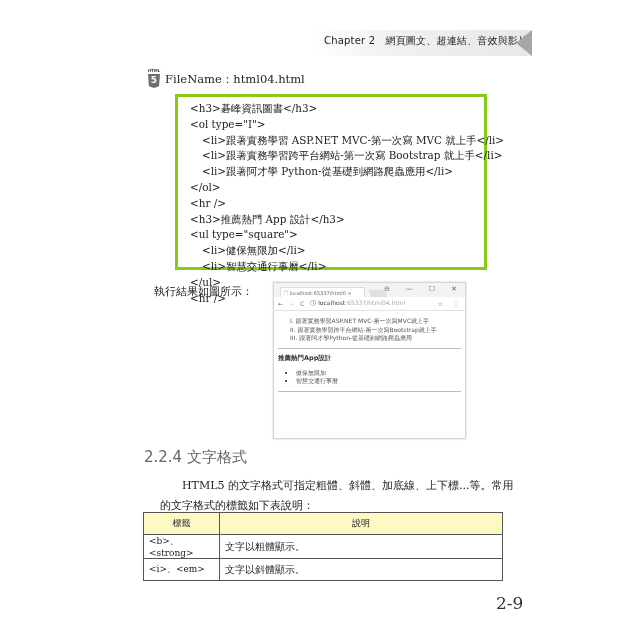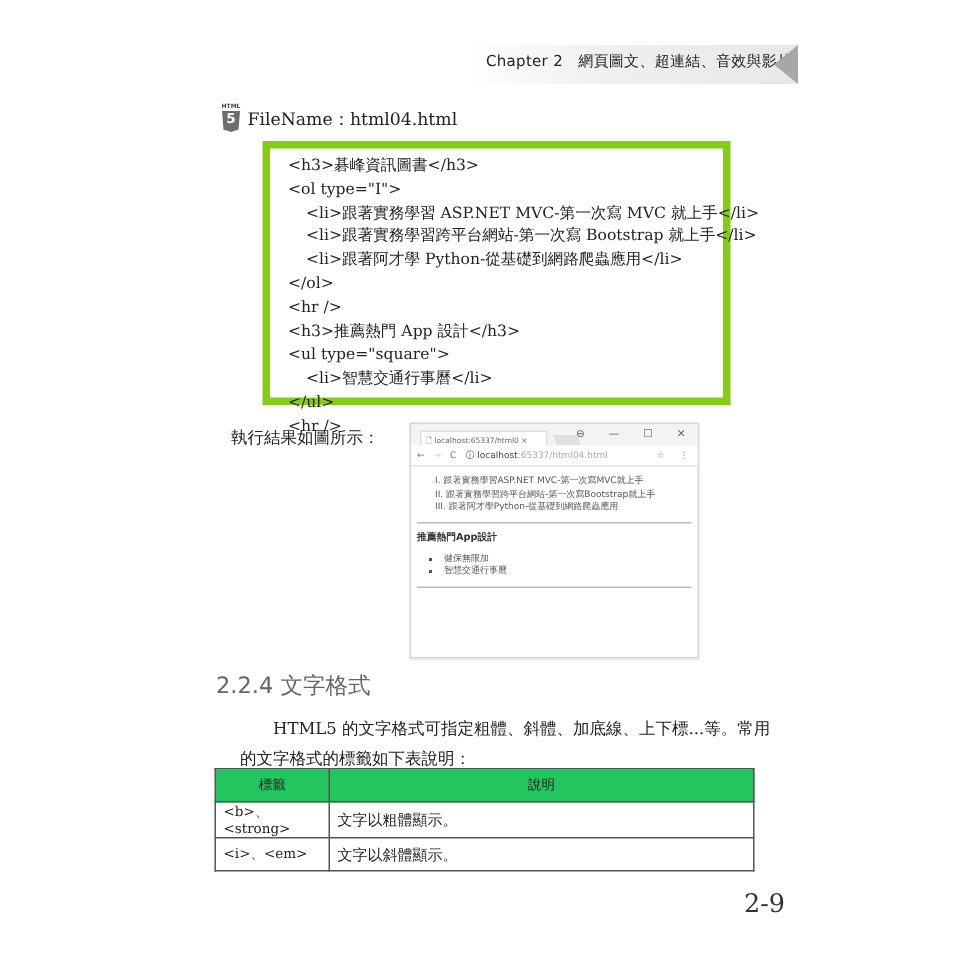--- a/index.html
+++ b/index.html
@@ -4,21 +4,21 @@
 <style>
   * { margin:0; padding:0; box-sizing:border-box; }
   body { width:640px; height:640px; background:#ffffff; font-family:"DejaVu Serif", serif; color:#222; position:relative; overflow:hidden; }
   .header { position:absolute; left:310px; top:30px; width:222px; height:26px; background:linear-gradient(to right,#ffffff 0%,#f0f0f0 40%,#e8e8e8 100%); }
   .header-text { position:absolute; left:14px; top:4px; font-family:"DejaVu Sans", sans-serif; font-size:10px; color:#222; white-space:nowrap; letter-spacing:0.2px; }
   .header-tri { position:absolute; right:0; top:0; width:0; height:0; border-top:13px solid transparent; border-bottom:13px solid transparent; border-right:16px solid #a7a7a7; }
   .filename { position:absolute; left:147px; top:68px; display:flex; align-items:center; gap:4px; font-size:11.5px; }
   .html5-icon { width:14px; height:22px; position:relative; }
   .html5-icon .lbl { position:absolute; top:0; left:0; width:14px; font-size:4px; font-family:"DejaVu Sans",sans-serif; text-align:center; font-weight:bold; color:#444; }
   .html5-icon .shield { position:absolute; top:6px; left:1px; width:12px; height:14px; background:#6e6e6e; clip-path:polygon(0 0,100% 0,92% 88%,50% 100%,8% 88%); color:#fff; font-size:9px; font-family:"DejaVu Sans",sans-serif; font-weight:bold; text-align:center; line-height:13px; }
-  .code-box { position:absolute; left:175px; top:94px; width:312px; height:176px; border:5px solid #84cc16; background:#fff; padding:4px 12px; }
+  .code-box { position:absolute; left:175px; top:94px; width:312px; height:176px; border:3px solid #84cc16; background:#fff; padding:4px 12px; }
   .code-line { font-size:10.4px; line-height:15.8px; white-space:nowrap; color:#222; }
   .indent { padding-left:12px; }
   .result-label { position:absolute; left:154px; top:284px; font-size:11px; }
   .browser { position:absolute; left:273px; top:282px; width:193px; height:157px; background:#fff; border:1px solid #d6d6d6; box-shadow:0 0 2px #ccc; font-family:"DejaVu Sans",sans-serif; }
   .titlebar { height:14px; background:#f3f3f3; position:relative; }
   .tab { position:absolute; left:6px; top:4px; width:85px; height:11px; background:#fff; border:1px solid #ddd; border-bottom:none; font-size:5px; color:#666; padding:2px 3px; white-space:nowrap; overflow:hidden; }
   .tab-new { position:absolute; left:96px; top:7px; width:16px; height:7px; background:#e0e0e0; transform:skewX(20deg); }
   .win-btns { position:absolute; right:8px; top:2px; font-size:7px; color:#666; display:flex; gap:16px; }
   .addrbar { height:14px; background:#fff; border-bottom:1px solid #e2e2e2; display:flex; align-items:center; gap:6px; padding:0 4px; font-size:6px; color:#777; position:relative; }
   .url { color:#444; }
@@ -26,21 +26,21 @@
   .addr-right { position:absolute; right:6px; top:3px; display:flex; gap:10px; font-size:6px; color:#777; }
   .page { padding:6px 4px; font-size:6px; color:#555; }
   .pg-h3 { font-weight:bold; font-size:6.5px; color:#333; margin:4px 0 6px 0; }
   .pg-ol { list-style:none; padding-left:12px; line-height:8.5px; }
   .pg-hr { border:none; border-top:1px solid #bbb; margin:5px 0; }
   .pg-ul { padding-left:18px; list-style:square; line-height:8.5px; }
   .section-title { position:absolute; left:144px; top:448px; font-family:"DejaVu Sans",sans-serif; font-size:15px; color:#666; }
   .para { position:absolute; left:144px; top:476px; width:362px; font-size:11px; line-height:20px; text-indent:22px;margin-left:16px; }
   .tbl { position:absolute; left:143px; top:512px; width:360px; border-collapse:collapse; font-size:10px; }
   .tbl th, .tbl td { border:1px solid #555; height:22px; padding:0 5px; }
-  .tbl th { background:#22c55e; font-weight:normal; font-size:9px; }
+  .tbl th { background:#fef9c3; font-weight:normal; font-size:9px; }
   .tbl td:first-child { width:76px; font-size:9px; }
   .page-num { position:absolute; left:496px; top:593px; font-size:17px; color:#333; }
 </style>
 </head>
 <body>
 
 <div class="header">
   <div class="header-text">
     <span>Chapter 2</span>&nbsp;&nbsp;&nbsp;<span>網頁圖文、超連結、音效與影片</span>
   </div>
@@ -58,20 +58,21 @@
 <div class="code-box">
   <div class="code-line">&lt;h3&gt;碁峰資訊圖書&lt;/h3&gt;</div>
   <div class="code-line">&lt;ol type="I"&gt;</div>
   <div class="code-line indent">&lt;li&gt;跟著實務學習 ASP.NET MVC-第一次寫 MVC 就上手&lt;/li&gt;</div>
   <div class="code-line indent">&lt;li&gt;跟著實務學習跨平台網站-第一次寫 Bootstrap 就上手&lt;/li&gt;</div>
   <div class="code-line indent">&lt;li&gt;跟著阿才學 Python-從基礎到網路爬蟲應用&lt;/li&gt;</div>
   <div class="code-line">&lt;/ol&gt;</div>
   <div class="code-line">&lt;hr /&gt;</div>
   <div class="code-line">&lt;h3&gt;推薦熱門 App 設計&lt;/h3&gt;</div>
   <div class="code-line">&lt;ul type="square"&gt;</div>
+  <div class="code-line indent">&lt;li&gt;健保無限加&lt;/li&gt;</div>
   <div class="code-line indent">&lt;li&gt;智慧交通行事曆&lt;/li&gt;</div>
   <div class="code-line">&lt;/ul&gt;</div>
   <div class="code-line">&lt;hr /&gt;</div>
 </div>
 
 <div class="result-label">執行結果如圖所示：</div>
 
 <div class="browser">
   <div class="titlebar">
     <div class="tab">

